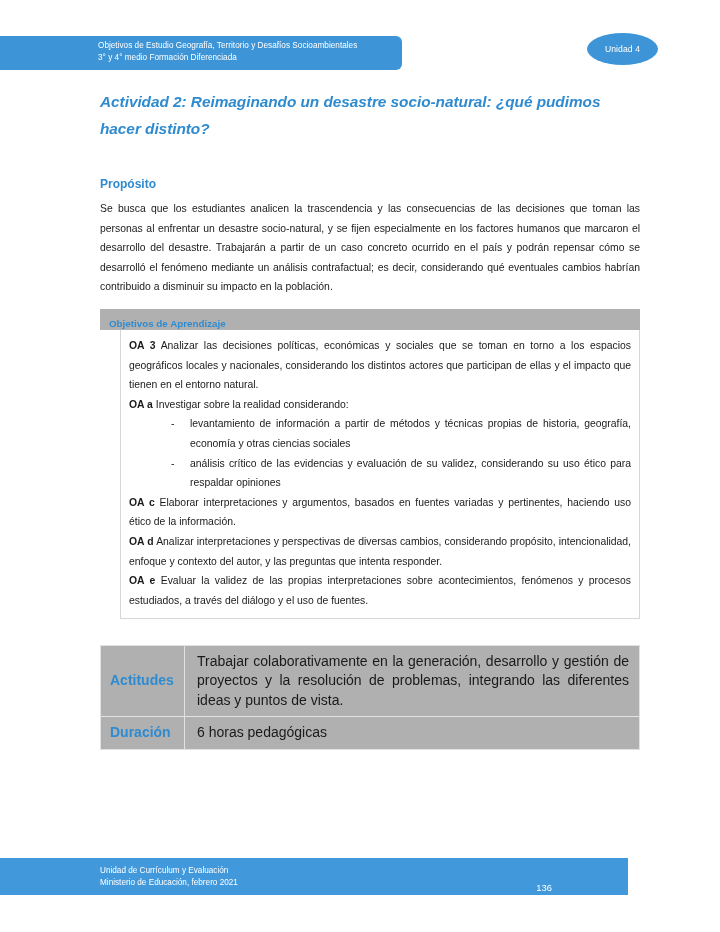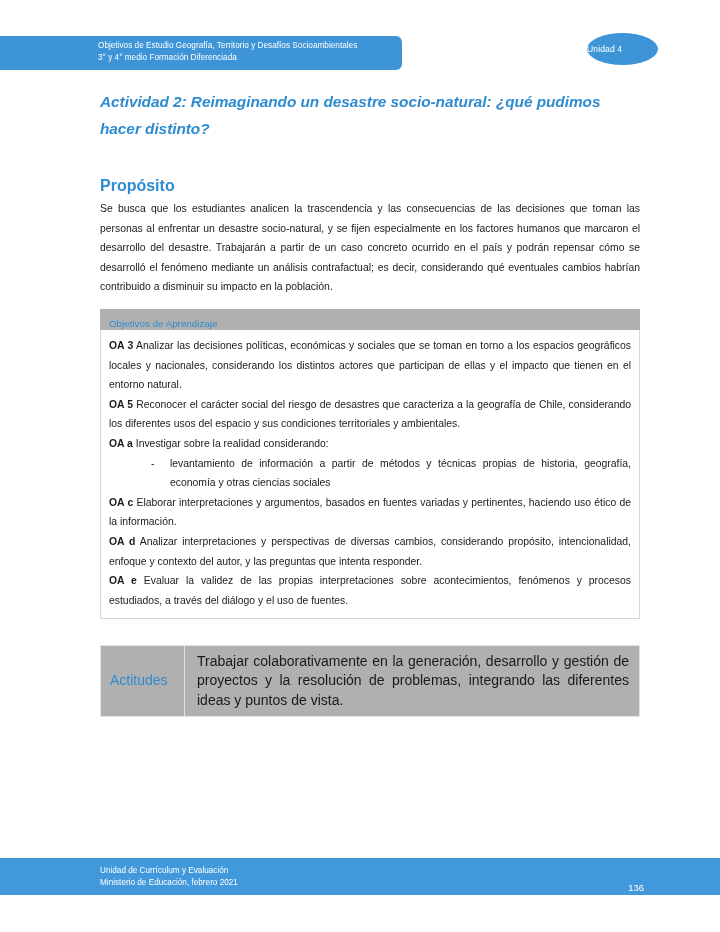--- a/index.html
+++ b/index.html
@@ -39,20 +39,21 @@
   .unit-badge {
     position: absolute;
     left: 587px;
     top: 33px;
     width: 71px;
     height: 32px;
     background: #3d95d8;
     border-radius: 50%;
     display: flex;
     align-items: center;
+    justify-content: center;
   }
   .unit-badge span {
     color: #ffffff;
     font-size: 8.6px;
     letter-spacing: 0.1px;
   }
 
   .activity-title {
     position: absolute;
     left: 100px;
@@ -64,21 +65,21 @@
     line-height: 27px;
     letter-spacing: -0.05px;
     font-style: italic;
   }
 
   .section-label {
     position: absolute;
     left: 100px;
     top: 177px;
     color: #2f8bd0;
-    font-size: 16px;
+    font-size: 12px;
     font-weight: bold;
   }
 
   .proposito-text {
     position: absolute;
     left: 100px;
     top: 199px;
     width: 540px;
     font-size: 10.4px;
     line-height: 19.6px;
@@ -96,30 +97,31 @@
   }
   .oa-head {
     background: #b0b0b0;
     height: 21px;
     box-sizing: border-box;
     padding: 4px 0 0 9px;
   }
   .oa-head span {
     color: #2f8bd0;
     font-size: 9.8px;
-    font-weight: normal;
+    font-weight: bold;
   }
   .oa-body {
     border: 1px solid #d6d6d6;
     border-top: none;
     box-sizing: border-box;
     padding: 6px 8px 8px 8px;
     font-size: 10.4px;
     line-height: 19.6px;
     color: #1a1a1a;
+    margin-left: 20px;
   }
   .oa-item {
     text-align: justify;
     text-justify: inter-word;
   }
   .oa-code { font-weight: bold; }
 
   .oa-sublist {
     margin: 0;
     padding: 0;
@@ -151,35 +153,35 @@
     background: #b0b0b0;
     border: 1px solid #e2e2e2;
     vertical-align: middle;
     font-size: 14px;
     line-height: 19.4px;
     color: #1a1a1a;
   }
   .meta-label {
     width: 74px;
     color: #2f8bd0 !important;
-    font-weight: normal;
+    font-weight: bold;
     padding: 6px 0 6px 9px;
   }
   .meta-value {
     padding: 6px 10px 6px 12px;
     text-align: justify;
     text-justify: inter-word;
   }
 
   
   .footer-band {
     position: absolute;
     left: 0;
     top: 858px;
-    width: 720px;
+    width: 628px;
     height: 37px;
     background: #4199dc;
   }
   .footer-left {
     position: absolute;
     left: 100px;
     top: 7px;
     color: #ffffff;
     font-size: 8.2px;
     line-height: 12.4px;
@@ -210,43 +212,47 @@
 <div class="proposito-text">Se busca que los estudiantes analicen la trascendencia y las consecuencias de las decisiones que toman las personas al enfrentar un desastre socio-natural, y se fijen especialmente en los factores humanos que marcaron el desarrollo del desastre. Trabajarán a partir de un caso concreto ocurrido en el país y podrán repensar cómo se desarrolló el fenómeno mediante un análisis contrafactual; es decir, considerando qué eventuales cambios habrían contribuido a disminuir su impacto en la población.</div>
 
 <div class="oa-wrapper">
   <div class="oa-head">
     <span>Objetivos de Aprendizaje</span>
   </div>
   <div class="oa-body">
 
     <div class="oa-item"><span class="oa-code">OA 3</span><span> Analizar las decisiones políticas, económicas y sociales que se toman en torno a los espacios geográficos locales y nacionales, considerando los distintos actores que participan de ellas y el impacto que tienen en el entorno natural.</span></div>
 
-    <div class="oa-item"><span class="oa-code">OA 5</span><span> Reconocer el carácter social del riesgo de desastres que caracteriza a la geografía de Chile, considerando los diferentes usos del espacio y sus condiciones territoriales y ambientales.</span></div>
 
     <div class="oa-item"><span class="oa-code">OA a</span><span> Investigar sobre la realidad considerando:</span></div>
 
     <ul class="oa-sublist">
       <li>levantamiento de información a partir de métodos y técnicas propias de historia, geografía, economía y otras ciencias sociales</li>
+      <li>análisis crítico de las evidencias y evaluación de su validez, considerando su uso ético para respaldar opiniones</li>
     </ul>
 
     <div class="oa-item"><span class="oa-code">OA c</span><span> Elaborar interpretaciones y argumentos, basados en fuentes variadas y pertinentes, haciendo uso ético de la información.</span></div>
 
     <div class="oa-item"><span class="oa-code">OA d</span><span> Analizar interpretaciones y perspectivas de diversas cambios, considerando propósito, intencionalidad, enfoque y contexto del autor, y las preguntas que intenta responder.</span></div>
 
     <div class="oa-item"><span class="oa-code">OA e</span><span>  Evaluar la validez de las propias interpretaciones sobre acontecimientos, fenómenos y procesos estudiados, a través del diálogo y el uso de fuentes.</span></div>
 
   </div>
 </div>
 
 <table class="meta-table">
   <tbody>
       <tr>
     <td class="meta-label">Actitudes</td>
     <td class="meta-value">Trabajar colaborativamente en la generación, desarrollo y gestión de proyectos y la resolución de problemas, integrando las diferentes ideas y puntos de vista.</td>
   </tr>
+  <tr>
+    <td class="meta-label">Duración</td>
+    <td class="meta-value">6 horas pedagógicas</td>
+  </tr>
 </tbody>
   </table>
 
 <div class="footer-band">
   <div class="footer-left">
     <div>Unidad de Currículum y Evaluación</div>
     <div>Ministerio de Educación, febrero 2021</div>
   </div>
   <div class="footer-page">136</div>
 </div>

